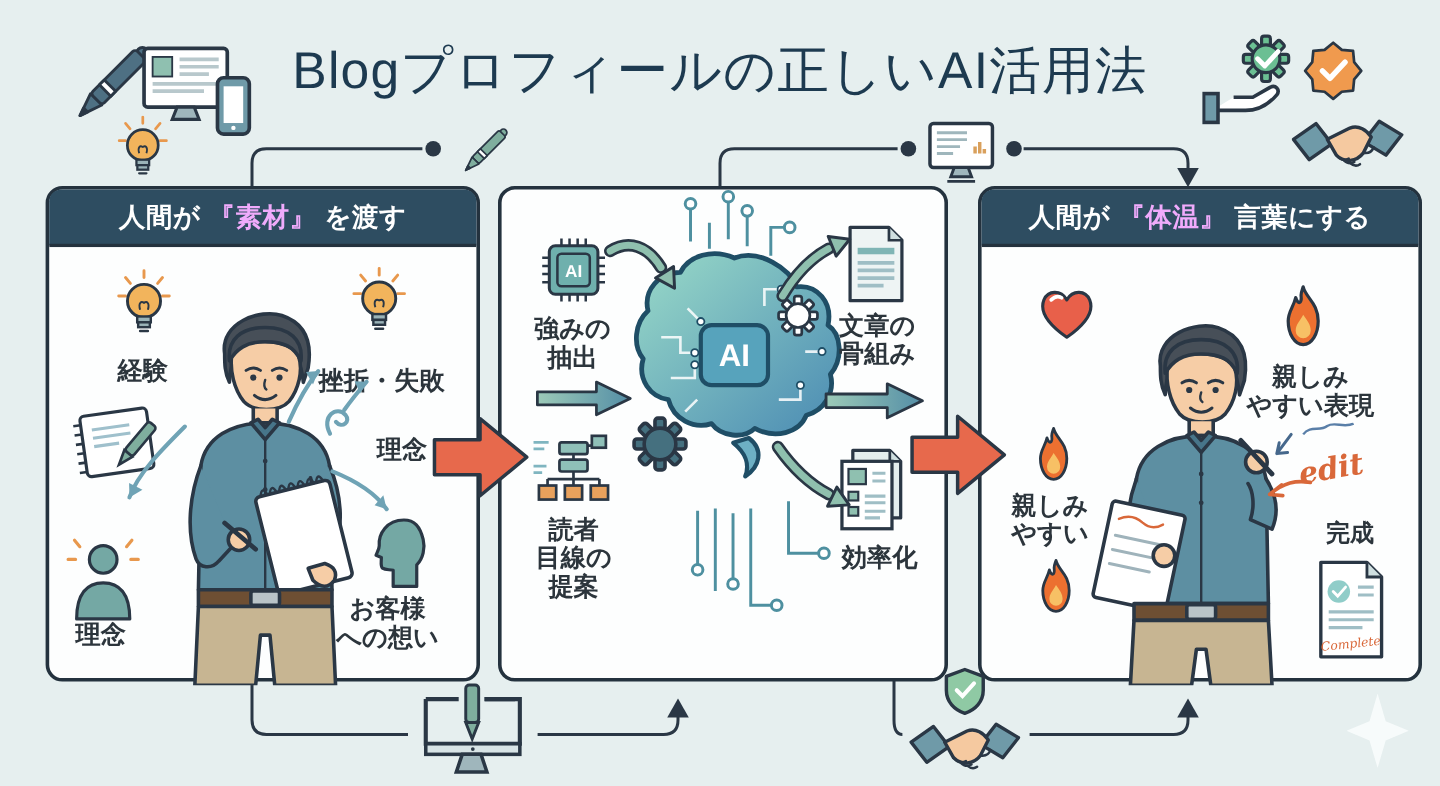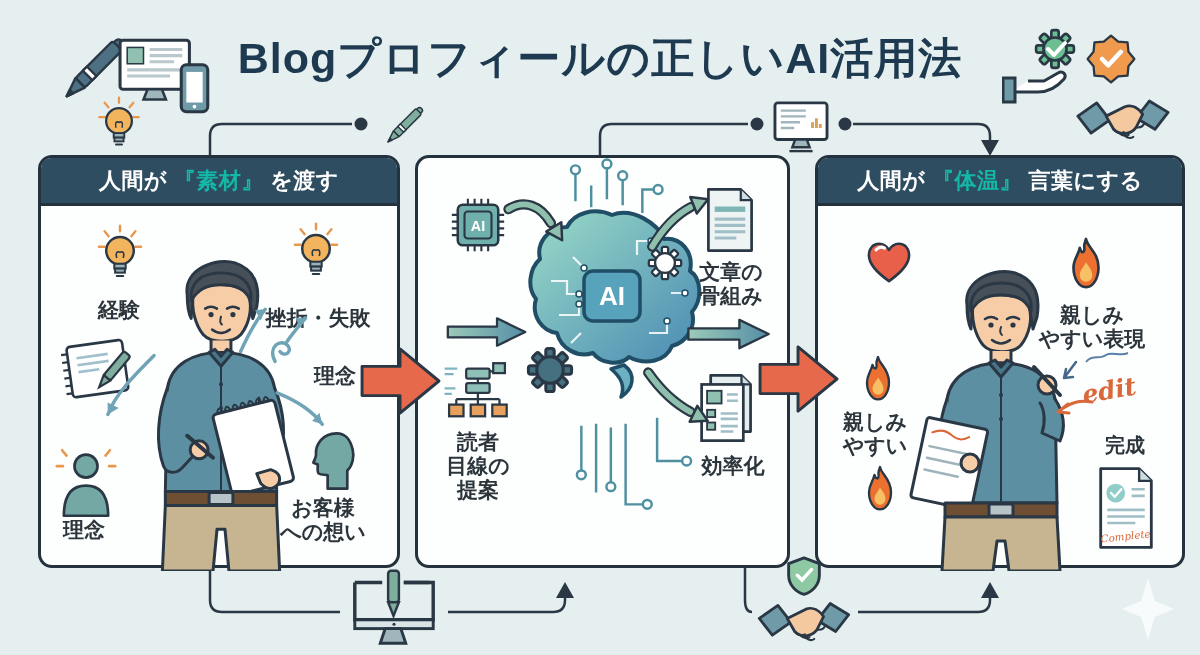--- a/index.html
+++ b/index.html
@@ -1,26 +1,26 @@
 <!DOCTYPE html>
 <html><head>
 <meta charset="utf-8">
 <style>
 *{margin:0;padding:0;box-sizing:border-box}
 html,body{background:#e6efef}
 body{font-family:"Liberation Sans","DejaVu Sans",sans-serif}
 .stage{position:relative;width:1200px;height:655px;background:#e6efef;overflow:hidden}
 .abs{position:absolute}
-.title{position:absolute;left:0;right:0;top:30px;text-align:center;font-size:43px;font-weight:700;color:#1d3a50;letter-spacing:1px;z-index:2}
+.title{position:absolute;left:0;right:0;top:30px;text-align:center;font-size:43px;font-weight:400;color:#1d3a50;letter-spacing:1px;z-index:2}
 .connectors{position:absolute;left:0;top:0;z-index:0}
 .panel{position:absolute;top:155px;height:413px;background:#fdfefe;border:3px solid #24323e;border-radius:14px;z-index:1}
 .p1{left:38px;width:362px}.p2{left:415px;width:375px}.p3{left:815px;width:370px}
 .phead{height:48px;background:#2e4d61;border-radius:10px 10px 0 0;border-bottom:3px solid #24323e;display:flex;align-items:center;justify-content:center;color:#fff;font-weight:800;font-size:22px;letter-spacing:.5px;white-space:pre}
 .p2 .phead{font-size:21px}
-.phead .gold{color:#14b8a6}
+.phead .gold{color:#f0abfc}
 .pbody{position:relative;width:100%;height:359px}
 .lab{position:absolute;color:#2c353c;font-weight:800;text-align:center;white-space:pre-line;line-height:1.15;font-size:21px;z-index:3}
 .ic{position:absolute;z-index:2}
 .ic svg,.deco svg,.flow svg{width:100%;height:100%;display:block}
 .ov{position:absolute;left:0;top:0;right:0;bottom:0;z-index:4;pointer-events:none}
 .flow{position:absolute;z-index:5}
 .deco{position:absolute;z-index:2}
 .edit-txt{position:absolute;left:26px;top:24px;font-family:"DejaVu Serif","Liberation Serif",serif;font-style:italic;font-weight:700;color:#d9683a;font-size:25px;transform:rotate(-10deg)}
 .done{font-size:20px}
 .sparkle{position:absolute;left:1122px;top:578px;width:52px;height:62px;background:#fbfefe;opacity:.8;clip-path:polygon(50% 0,63% 37%,100% 50%,63% 63%,50% 100%,37% 63%,0 50%,37% 37%);z-index:1}
@@ -259,20 +259,22 @@
     <div class="ic" style="left:33px;top:40px;width:54px;height:54px">
       <svg viewBox="0 0 64 64">
         <g stroke="#2a3745" stroke-width="2.5">
           <path d="M20 1 V8 M28 1 V8 M36 1 V8 M44 1 V8 M20 56 V63 M28 56 V63 M36 56 V63 M44 56 V63 M1 20 H8 M1 28 H8 M1 36 H8 M1 44 H8 M56 20 H63 M56 28 H63 M56 36 H63 M56 44 H63"></path>
         </g>
         <rect x="8" y="8" width="48" height="48" rx="6" fill="#6fb0ad" stroke="#2a3745" stroke-width="3"></rect>
         <rect x="16" y="16" width="32" height="32" rx="4" fill="none" stroke="#2a3745" stroke-width="2.5"></rect>
         <text x="32" y="39" text-anchor="middle" font-size="17" font-weight="bold" fill="#fff">AI</text>
       </svg>
     </div>
+    <div class="lab" style="left:9px;top:105px;width:100px">強みの
+抽出</div>
     <div class="ic" style="left:28px;top:157px;width:82px;height:34px">
       <svg viewBox="0 0 90 36">
             <defs>
               <linearGradient id="ga1" x1="0" y1="0" x2="1" y2="0">
                 <stop offset="0" stop-color="#9ccab8"></stop>
                 <stop offset="1" stop-color="#548ea6"></stop>
               </linearGradient>
             </defs>
       <polygon points="2,12 56,12 56,3 87,18 56,33 56,24 2,24" fill="url(#ga1)" stroke="#2a3745" stroke-width="2.5" stroke-linejoin="round"></polygon>
           </svg>

